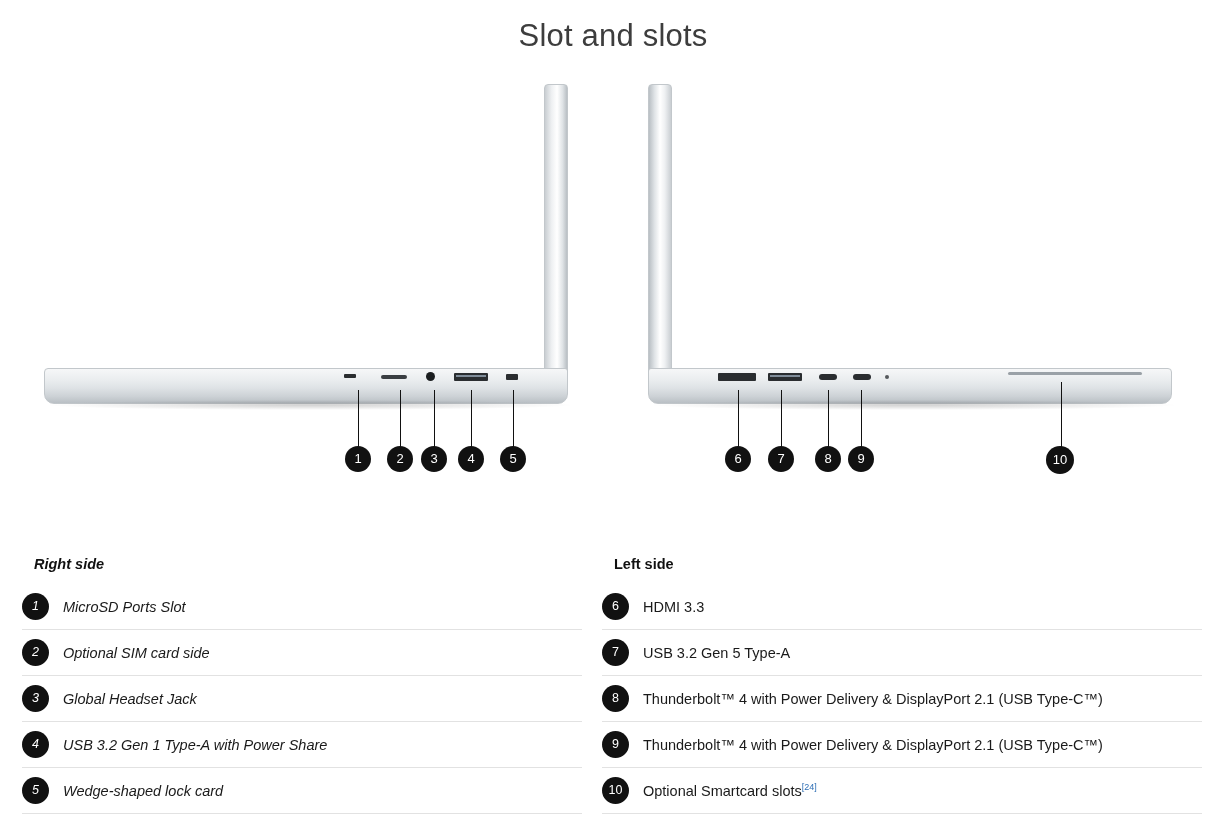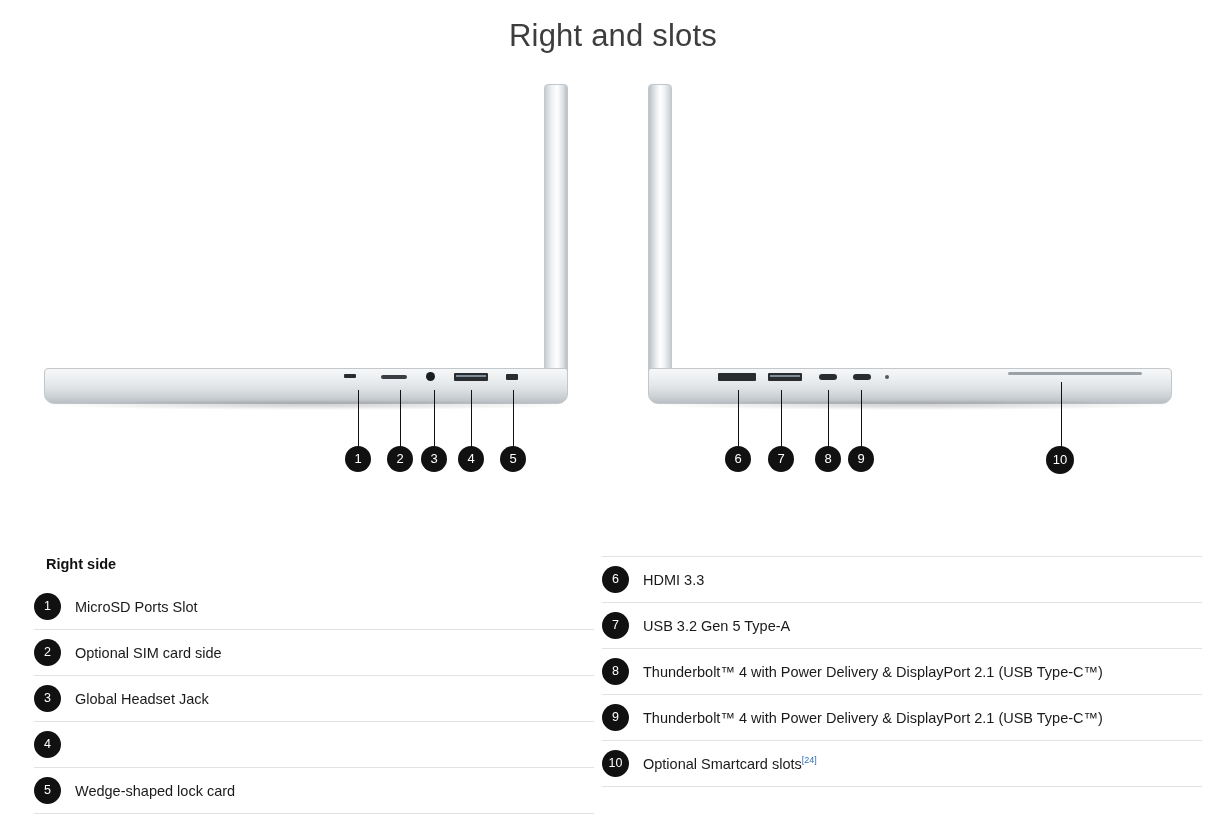--- a/index.html
+++ b/index.html
@@ -127,21 +127,21 @@
     line-height: 26px;
     text-align: center;
     font-family: "Liberation Sans", sans-serif;
   }
 
   
   .legend {
     position: absolute;
     top: 556px;
   }
-  #legend-right { left: 34px; width: 560px; }
+  #legend-right { left: 22px; width: 560px; font-style: italic; }
   #legend-left  { left: 602px; width: 600px; }
 
   .legend-heading {
     font-size: 14.5px;
     font-weight: bold;
     color: #111111;
     padding-left: 12px;
     margin-bottom: 12px;
   }
   .legend-row {
@@ -170,21 +170,21 @@
   .legend-text sup {
     font-size: 9px;
     color: #2f6fb5;
     vertical-align: super;
     text-align: center;
   }
 </style>
 </head>
 <body>
 
-<div class="page-title">Right and slots</div>
+<div class="page-title">Slot and slots</div>
 
 <div class="illustration">
 
   <div class="laptop" id="laptop-right-side">
     <div class="lid" id="lid-right"></div>
     <div class="base" id="base-right"></div>
     <div class="base-shadow" style="left:14px; top:328px; width:520px;"></div>
 
     <div class="port" style="left:308px; top:302px; width:12px; height:4px;"></div>
     <div class="port light" style="left:345px; top:303px; width:26px; height:4px; border-radius:2px;"></div>
@@ -241,28 +241,30 @@
   <div class="legend-row">
     <div class="legend-bubble">2</div>
     <div class="legend-text">Optional SIM card side</div>
   </div>
   <div class="legend-row">
     <div class="legend-bubble">3</div>
     <div class="legend-text">Global Headset Jack</div>
   </div>
   <div class="legend-row">
     <div class="legend-bubble">4</div>
+    <div class="legend-text">USB 3.2 Gen 1 Type-A with Power Share</div>
   </div>
   <div class="legend-row">
     <div class="legend-bubble">5</div>
     <div class="legend-text">Wedge-shaped lock card</div>
   </div>
 </div>
 
 <div class="legend" id="legend-left">
+  <div class="legend-heading">Left side</div>
 
   <div class="legend-row">
     <div class="legend-bubble">6</div>
     <div class="legend-text">HDMI 3.3</div>
   </div>
   <div class="legend-row">
     <div class="legend-bubble">7</div>
     <div class="legend-text">USB 3.2 Gen 5 Type-A</div>
   </div>
   <div class="legend-row">

